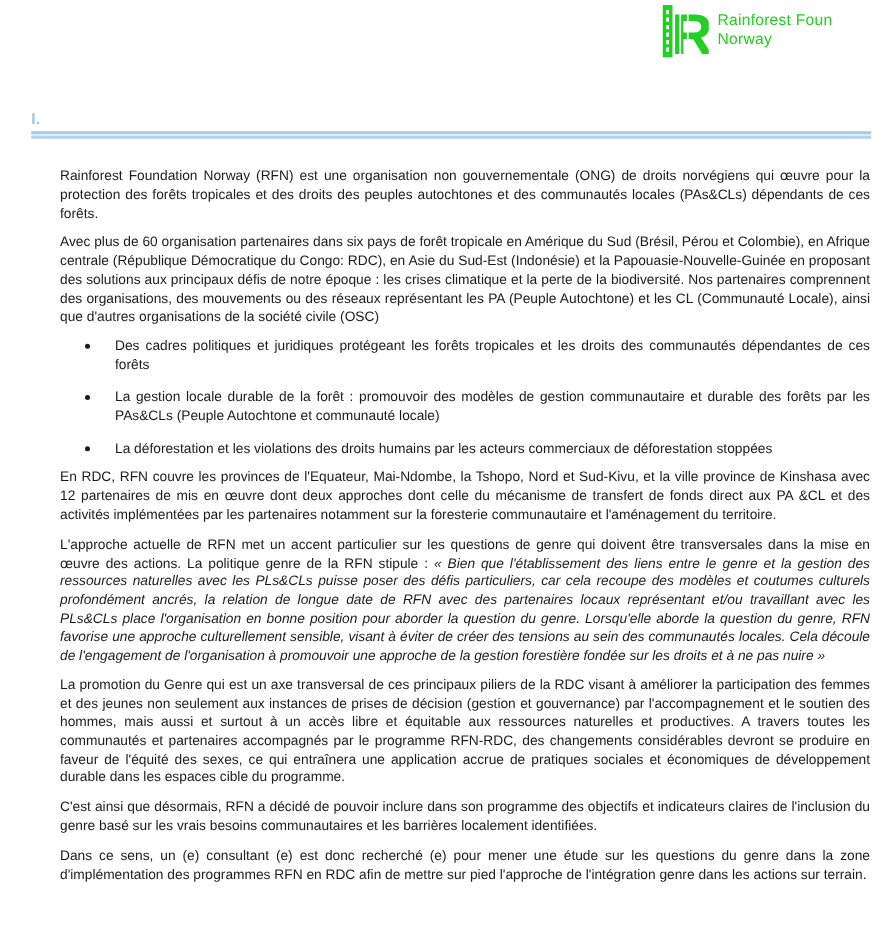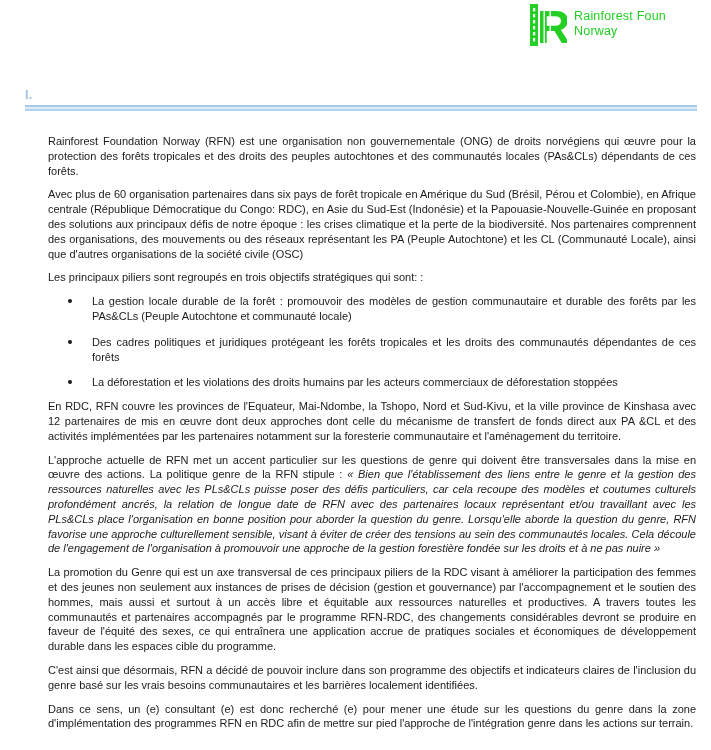--- a/index.html
+++ b/index.html
@@ -65,30 +65,29 @@
   </h1>
 
   <div class="section-heading">
     <span class="sec-num">I.</span>
   </div>
   <div class="rule"></div>
 
   <div class="content">
     <p>Rainforest Foundation Norway (RFN) est une organisation non gouvernementale (ONG) de droits norvégiens qui œuvre pour la protection des forêts tropicales et des droits des peuples autochtones et des communautés locales (PAs&amp;CLs) dépendants de ces forêts.</p>
     <p>Avec plus de 60 organisation partenaires dans six pays de forêt tropicale en Amérique du Sud (Brésil, Pérou et Colombie), en Afrique centrale (République Démocratique du Congo: RDC), en Asie du Sud-Est (Indonésie) et la Papouasie-Nouvelle-Guinée en proposant des solutions aux principaux défis de notre époque : les crises climatique et la perte de la biodiversité. Nos partenaires comprennent des organisations, des mouvements ou des réseaux représentant les PA (Peuple Autochtone) et les CL (Communauté Locale), ainsi que d'autres organisations de la société civile (OSC)</p>
-    <p>Les principaux piliers sont regroupés en trois objectifs stratégiques qui sont:  :</p>
 
     <ul class="bullets">
       <li>
         <span class="dot"></span>
-        <span>La gestion locale durable de la forêt : promouvoir des modèles de gestion communautaire et durable des forêts par les PAs&amp;CLs (Peuple Autochtone et communauté locale)</span>
+        <span>Des cadres politiques et juridiques protégeant les forêts tropicales et les droits des communautés dépendantes de ces forêts</span>
       </li>
       <li>
         <span class="dot"></span>
-        <span>Des cadres politiques et juridiques protégeant les forêts tropicales et les droits des communautés dépendantes de ces forêts</span>
+        <span>La gestion locale durable de la forêt : promouvoir des modèles de gestion communautaire et durable des forêts par les PAs&amp;CLs (Peuple Autochtone et communauté locale)</span>
       </li>
       <li>
         <span class="dot"></span>
         <span>La déforestation et les violations des droits humains par les acteurs commerciaux de déforestation stoppées</span>
       </li>
     </ul>
 
     <p>En RDC, RFN couvre les provinces de l'Equateur, Mai-Ndombe, la Tshopo, Nord et Sud-Kivu, et la ville province de Kinshasa avec 12 partenaires de mis en œuvre dont deux approches dont celle du mécanisme de transfert de fonds direct aux PA &amp;CL et des activités implémentées par les partenaires notamment sur la foresterie communautaire et l'aménagement du territoire.</p>
     <p><span>L'approche actuelle de RFN met un accent particulier sur les questions de genre qui doivent être transversales dans la mise en œuvre des actions. La politique genre de la RFN stipule : </span><em>« Bien que l'établissement des liens entre le genre et la gestion des ressources naturelles avec les PLs&amp;CLs puisse poser des défis particuliers, car cela recoupe des modèles et coutumes culturels profondément ancrés, la relation de longue date de RFN avec des partenaires locaux représentant et/ou travaillant avec les PLs&amp;CLs place l'organisation en bonne position pour aborder la question du genre. Lorsqu'elle aborde la question du genre, RFN favorise une approche culturellement sensible, visant à éviter de créer des tensions au sein des communautés locales. Cela découle de l'engagement de l'organisation à promouvoir une approche de la gestion forestière fondée sur les droits et à ne pas nuire »</em></p>
     <p>La promotion du Genre qui est un axe transversal de ces principaux piliers de la RDC visant à améliorer la participation des femmes et des jeunes non seulement aux instances de prises de décision (gestion et gouvernance) par l'accompagnement et le soutien des hommes, mais aussi et surtout à un accès libre et équitable aux ressources naturelles et productives. A travers toutes les communautés et partenaires accompagnés par le programme RFN-RDC, des changements considérables devront se produire en faveur de l'équité des sexes, ce qui entraînera une application accrue de pratiques sociales et économiques de développement durable dans les espaces cible du programme.</p>

